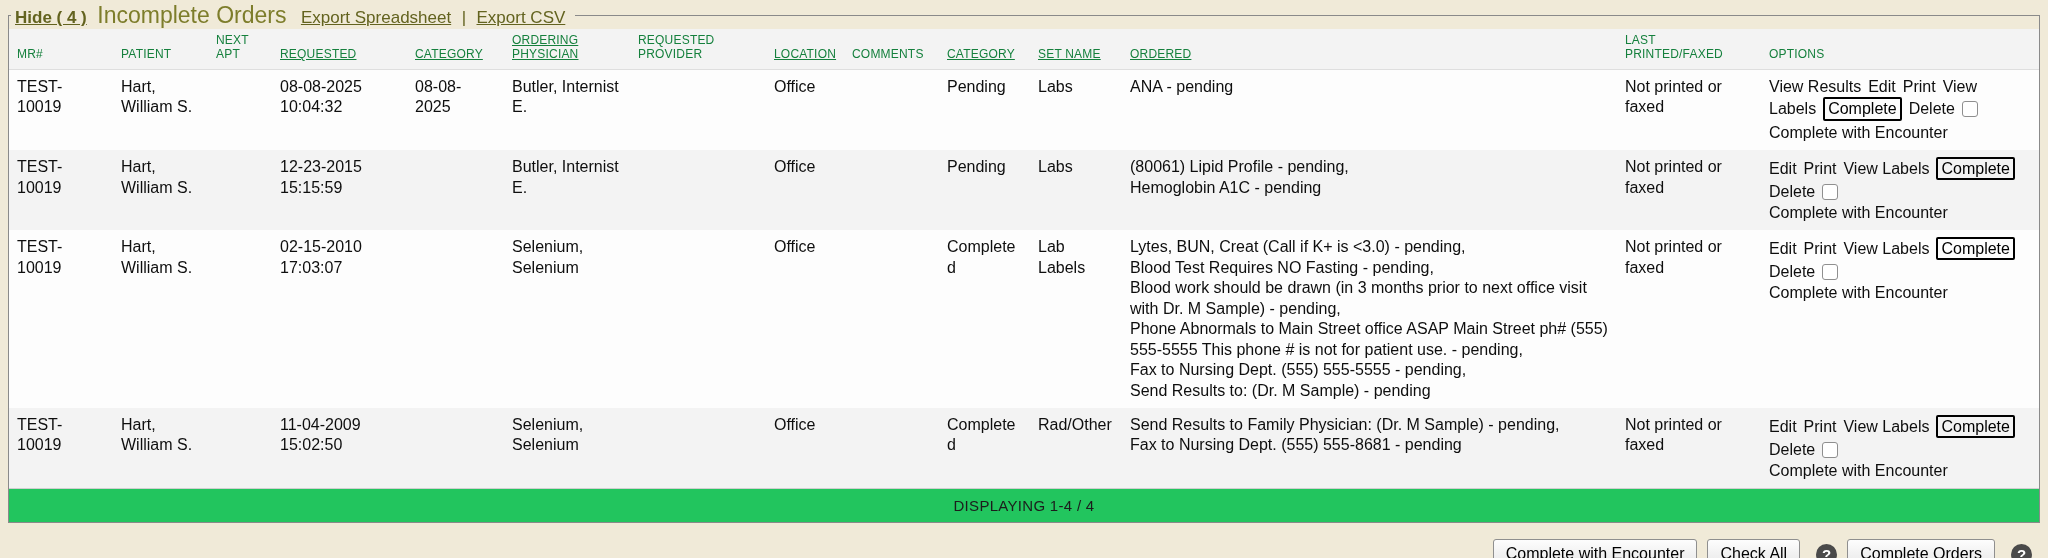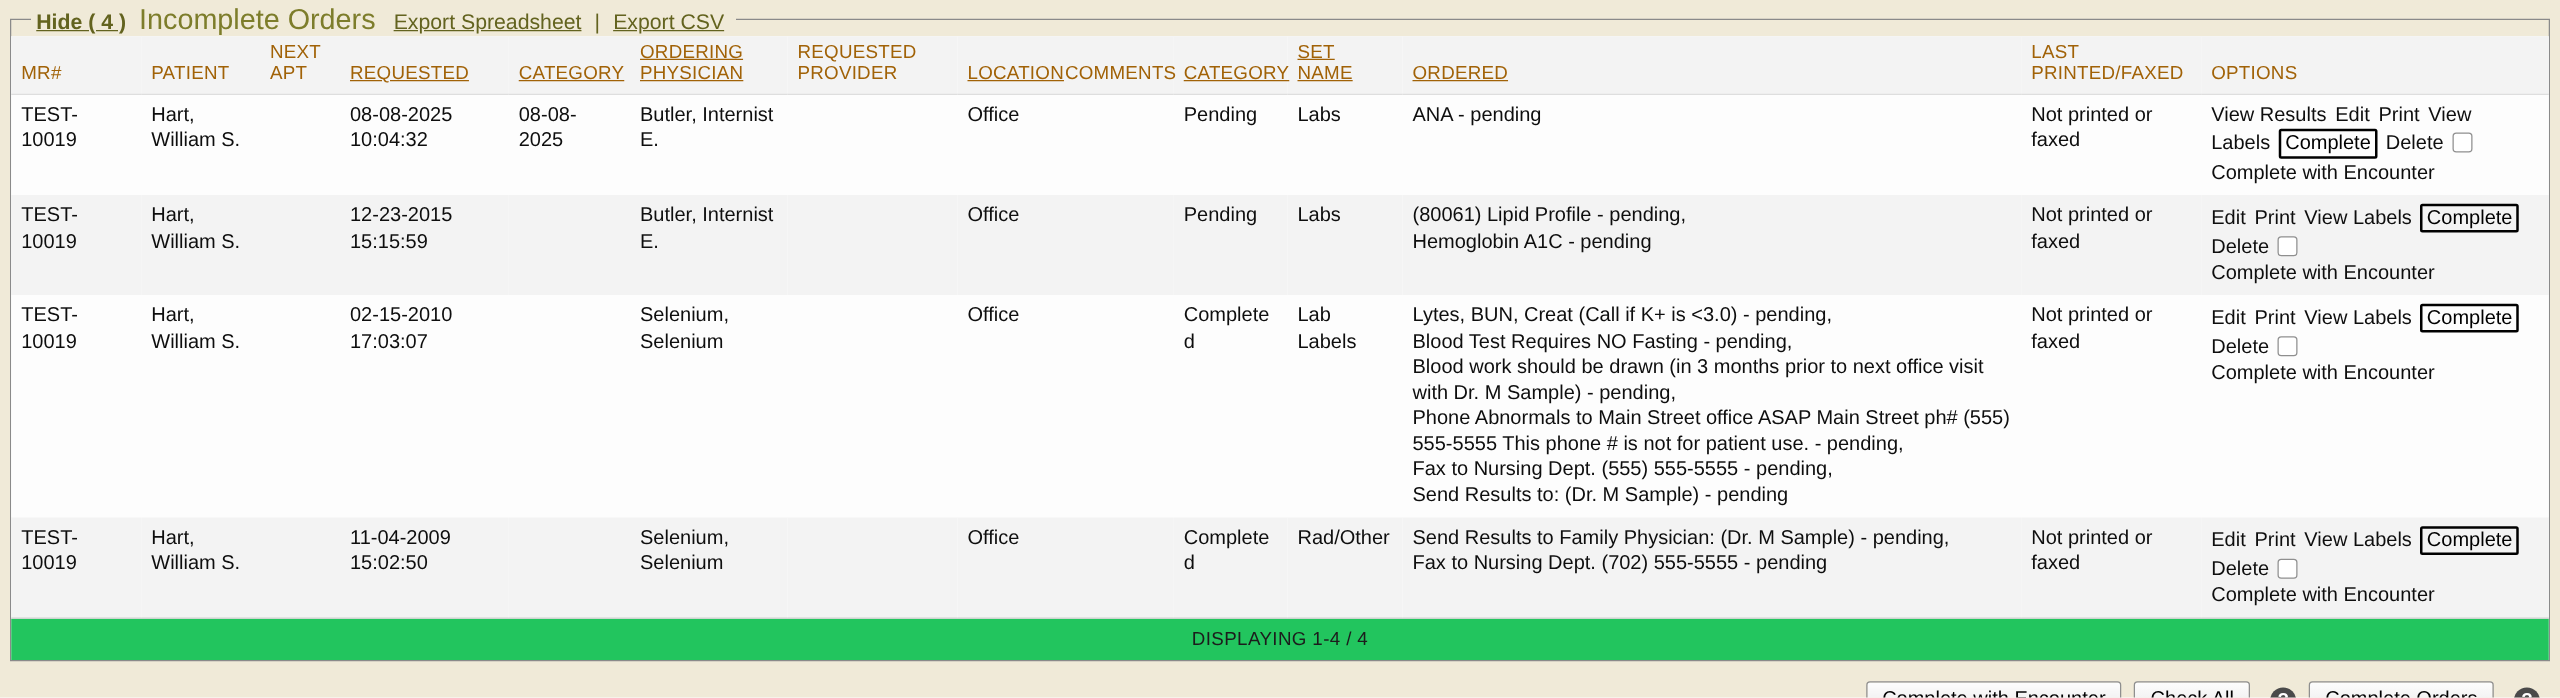--- a/index.html
+++ b/index.html
@@ -8,31 +8,31 @@
     width: 2048px; height: 558px; overflow: hidden;
     background: #f0ead8;
     font-family: "Liberation Sans", sans-serif;
     color: #0e0e0e;
   }
   fieldset.panel {
     margin: 2px 8px 0 8px; padding: 0;
     border: 1px solid #8a8a8a;
     background: transparent;
   }
-  legend.panel-legend { padding: 0 10px 0 4px; margin-left: 16px; white-space: nowrap; }
+  legend.panel-legend { padding: 0 10px 0 4px; margin-left: 2px; white-space: nowrap; }
   .hide-link { color: #63631f; font-weight: bold; text-decoration: underline; font-size: 17px; cursor: pointer; margin-right: 6px; }
   .panel-title { color: #7d7d2b; font-size: 23px; margin-right: 10px; }
   .legend-link { color: #63631f; text-decoration: underline; font-size: 17px; cursor: pointer; }
   .legend-sep { color: #63631f; font-size: 17px; margin: 0 6px; }
 
   table.orders-table { width: 100%; border-collapse: collapse; table-layout: fixed; background: #fdfdfd; }
   thead tr { background: #f3f3f3; }
   th {
-    text-align: left; font-weight: normal; color: #a16207;
-    font-size: 15px; vertical-align: bottom;
+    text-align: left; font-weight: normal; color: #15803d;
+    font-size: 12px; vertical-align: bottom;
     padding: 4px 8px 8px 8px; letter-spacing: 0.2px;
     border-bottom: 1px solid #dedede;
   }
   th.sortable { text-decoration: underline; cursor: pointer; }
   tbody tr:nth-child(odd) { background: #fdfdfd; }
   tbody tr:nth-child(even) { background: #f3f3f3; }
   td {
     vertical-align: top; padding: 7px 8px;
     font-size: 16px; line-height: 1.28; color: #0e0e0e;
     word-wrap: break-word;
@@ -182,21 +182,21 @@
         <td></td>
         <td>11-04-2009 15:02:50</td>
         <td></td>
         <td>Selenium, Selenium</td>
         <td></td>
         <td>Office</td>
         <td></td>
         <td>Completed</td>
         <td>Rad/Other</td>
         <td class="ordered">Send Results to Family Physician: (Dr. M Sample) - pending,
-Fax to Nursing Dept. (702) 555-5555 - pending</td>
+Fax to Nursing Dept. (555) 555-8681 - pending</td>
         <td>Not printed or faxed</td>
         <td class="options">
           <a class="opt">Edit</a><a class="opt">Print</a><a class="opt">View Labels</a><button class="complete-btn">Complete</button><a class="opt">Delete</a><input type="checkbox" class="row-check" style=""><a class="opt opt-block">Complete with Encounter</a>
         </td>
       </tr>
     </tbody>
     <tfoot>
       <tr>
         <td colspan="14">DISPLAYING 1-4 / 4</td>
       </tr>

